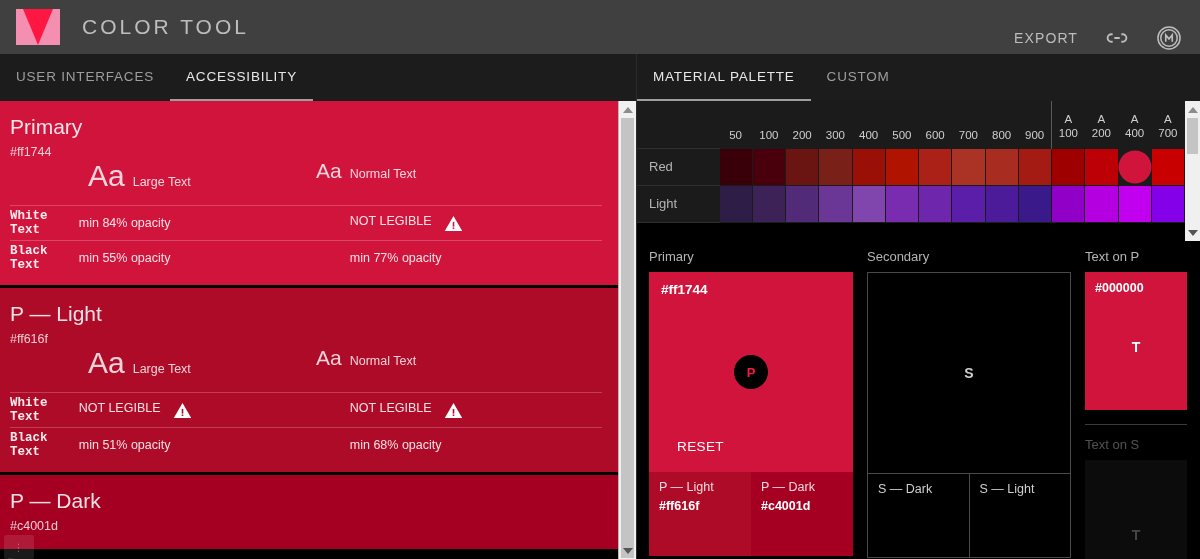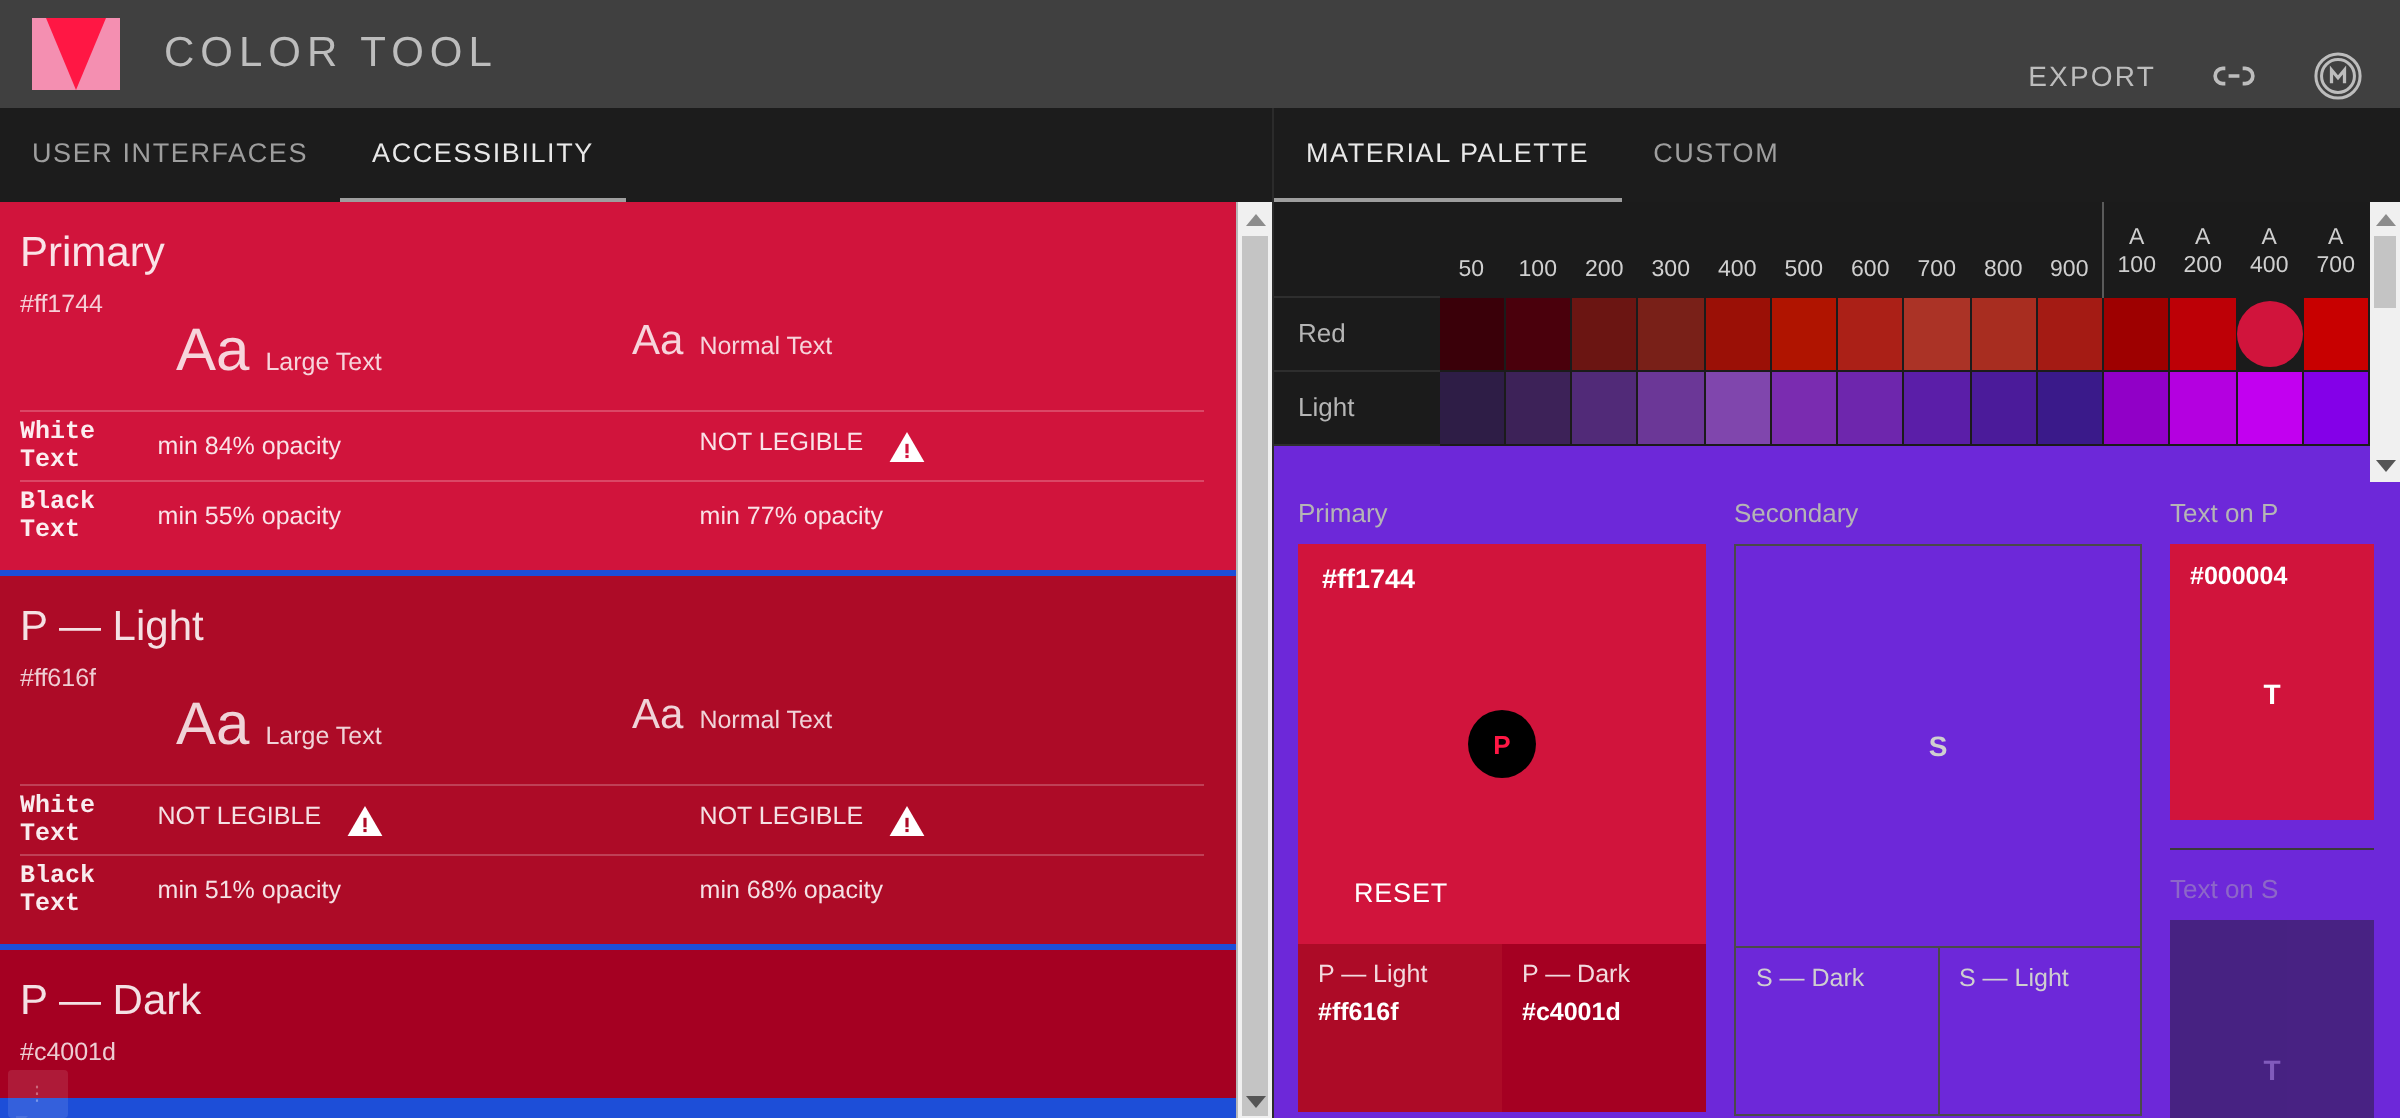--- a/index.html
+++ b/index.html
@@ -42,21 +42,21 @@
     color: #bdbdbd; font-size: 14px; letter-spacing: 1.1px;
     background: none; border: none; cursor: pointer;
     font-family: inherit;
   }
   .tb-icon { width: 26px; height: 26px; color: #bdbdbd; cursor: pointer; }
 
   
   #split { display: flex; height: 505px; }
 
   
-  #left { width: 636px; height: 505px; background: #1d4ed8; position: relative; }
+  #left { width: 636px; height: 505px; background: #000000; position: relative; }
   .tabbar { height: 47px; display: flex; align-items: flex-end; background: #1c1c1c; }
   .tab {
     color: #9e9e9e; font-size: 13.5px; letter-spacing: 0.8px;
     padding: 0 16px 15px 16px; cursor: pointer;
     border-bottom: 2px solid transparent; background: none;
     border-left: none; border-right: none; border-top: none;
     font-family: inherit;
   }
   .tab.active { color: #e8e8e8; border-bottom-color: #9e9e9e; }
 
@@ -107,21 +107,21 @@
     content: ""; position: absolute; left: 4px; bottom: -5px;
     width: 0; height: 0; border-top: 6px solid rgba(255,255,255,.10);
     border-right: 6px solid transparent;
   }
   #feedback-chip .dots {
     position: absolute; left: 50%; top: 50%; transform: translate(-50%,-50%);
     color: rgba(255,255,255,.35); font-size: 10px; letter-spacing: 1px;
   }
 
   
-  #right { width: 564px; height: 505px; background: #6d28d9; border-left: 1px solid #2b2b2b; position: relative; }
+  #right { width: 564px; height: 505px; background: #000000; border-left: 1px solid #2b2b2b; position: relative; }
   #palette-wrap { position: relative; height: 140px; overflow: hidden; }
   #palette-scroll { position: absolute; inset: 0 15px 0 0; overflow: hidden; }
   table.pal { border-collapse: collapse; table-layout: fixed; width: 100%; }
   table.pal th.rowlbl, table.pal td.rowlbl {
     width: 82px; text-align: left; padding-left: 12px;
     color: #b5b5b5; font-size: 13px; font-weight: 400;
     background: #1b1b1b; border-bottom: 1px solid #2e2e2e;
   }
   table.pal th.h {
     font-size: 11.5px; color: #cfcfcf; font-weight: 400;
@@ -458,21 +458,21 @@
               <div class="t">S — Light</div>
             </div>
           </div>
         </div>
       </div>
 
       <div id="text-col" class="slot">
         <div>
           <div class="col-ttl">Text on P</div>
           <div id="textonp-sw" style="background: rgb(209, 20, 60);">
-            <div class="hx">#000004</div>
+            <div class="hx">#000000</div>
             <div class="tt">T</div>
           </div>
         </div>
         <div class="text-divider"></div>
         <div id="textons-box">
           <div class="col-ttl">Text on S</div>
           <div id="textons-sw">
             <div class="tt">T</div>
           </div>
         </div>

